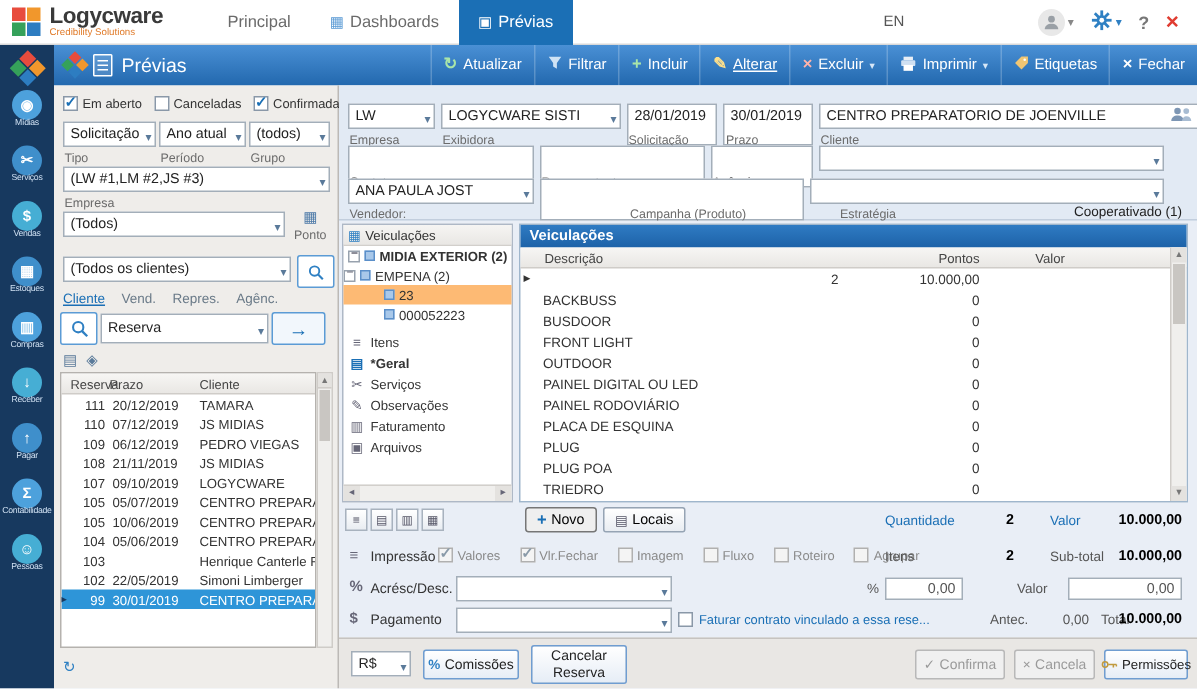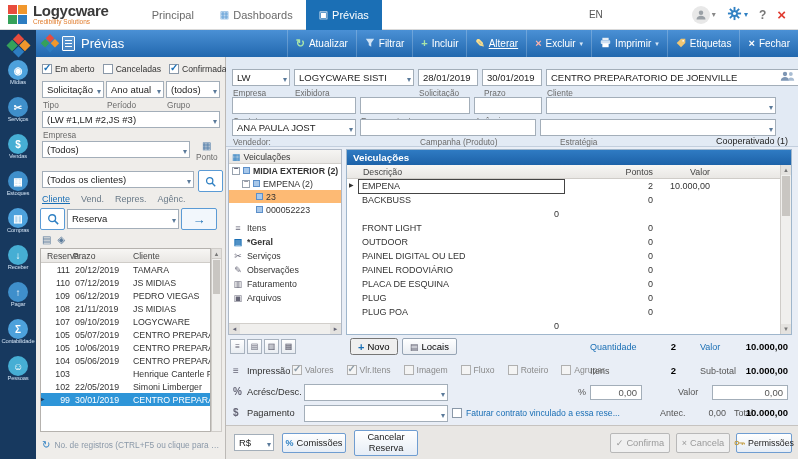--- a/index.html
+++ b/index.html
@@ -47,21 +47,21 @@
   .navlbl{display:block;font-size:5.8px;color:#cfe0f2;letter-spacing:-0.2px;margin-top:-1px;white-space:nowrap;overflow:hidden}
   
   .lpanel{position:absolute;left:36px;top:57px;width:190px;height:402px;background:#efedea;border-right:1px solid #bcb9b6}
   .chkrow{position:absolute;left:6px;top:7px;display:flex;gap:8px;align-items:center}
   .chk{display:inline-flex;align-items:flex-end;gap:3px;cursor:pointer}
   .cb{display:inline-block;width:10px;height:10px;background:#fff;border:1px solid #8a98a8;position:relative;flex:0 0 auto}
   .cb.on::after{content:"✓";position:absolute;left:0;top:-3px;font-size:10px;font-weight:bold;color:#1a6fb5}
   .cl{font-size:8.6px;color:#333;white-space:nowrap}
   .sel{background:#fff;border:1px solid #a3aeb9;height:17px;line-height:15px;padding:0 13px 0 4px;font-size:9.5px;color:#222;white-space:nowrap;overflow:hidden;position:absolute;cursor:pointer}
   .sel::after{content:"▾";position:absolute;right:2px;top:2px;font-size:8px;color:#5a7a9a}
-  .fld{background:#fff;border:1px solid #a3aeb9;height:17px;line-height:15px;padding:0 4px;font-size:9.5px;color:#222;white-space:nowrap;overflow:hidden;position:absolute}
+  .fld{background:#fff;border:1px solid #a3aeb9;height:28px;line-height:15px;padding:0 4px;font-size:9.5px;color:#222;white-space:nowrap;overflow:hidden;position:absolute}
   .lbl{position:absolute;font-size:8.3px;color:#6b6b6b;white-space:nowrap}
   .ponto{position:absolute;left:160px;top:84px;text-align:center;color:#556;cursor:pointer}
   .ponto .pi{font-size:10px;color:#4d7aa8;display:block;line-height:10px}
   .ponto .pl{font-size:8.3px;color:#6b6b6b}
   .etabs{position:absolute;left:6px;top:137px;display:flex;gap:11px}
   .etab{font-size:9px;color:#6a7a88;cursor:pointer}
   .etab.on{color:#1a6fb5;text-decoration:underline}
   .srch{position:absolute;left:4px;top:150px;width:183px;height:24px;display:flex;align-items:center;gap:2px}
   .magbtn{width:25px;height:22px;background:#fff;border:1px solid #5b9bd5;border-radius:2px;display:inline-flex;align-items:center;justify-content:center;cursor:pointer}
   .srch .sel{position:relative;width:112px;height:20px;line-height:18px}
@@ -503,21 +503,20 @@
           </div>
         </div>
     </div>
     <div class="rscroll">
       <span class="rs-up">▲</span>
       <span class="rs-thumb"></span>
     </div>
 
     <div class="lfoot">
       <span class="ri">↻</span>
-      <span class="rt">No. de registros (CTRL+F5 ou clique para a...</span>
     </div>
   </section>
 
   <section class="main">
 
     <div class="formarea">
       <div class="sel" style="left:6px;top:12px;width:58px">LW</div>
       <div class="sel" style="left:68px;top:12px;width:120px">LOGYCWARE SISTI</div>
       <div class="fld" style="left:192px;top:12px;width:60px">28/01/2019</div>
       <div class="fld" style="left:256px;top:12px;width:60px">30/01/2019</div>
@@ -556,21 +555,21 @@
     <div class="tpanel">
       <div class="thdr">
         <span class="thico">▦</span>
         <span>Veiculações</span>
       </div>
       <div class="tnode" style="padding-left:3px;font-weight:bold">
         <span class="exp"></span>
         <span class="nico"></span>
         <span>MIDIA EXTERIOR (2)</span>
       </div>
-      <div class="tnode" style="padding-left:13px">
+      <div class="tnode" style="">
         <span class="exp"></span>
         <span class="nico"></span>
         <span>EMPENA (2)</span>
       </div>
       <div class="tnode hl" style="padding-left:27px">
         <span class="nico"></span>
         <span>23</span>
       </div>
       <div class="tnode" style="padding-left:27px">
         <span class="nico"></span>
@@ -621,36 +620,36 @@
         <span></span>
         <span class="h1">Descrição</span>
         <span class="h2">Pontos</span>
         <span class="h3">Valor</span>
         <span></span>
       </div>
       <div>
 
           <div class="vrow cur">
             <span class="vmark"></span>
-            <span class="vdesc">EMPENA</span>
             <span class="vp">2</span>
             <span class="vv">10.000,00</span>
             <span></span>
           </div>
 
           <div class="vrow">
             <span class="vmark"></span>
             <span class="vdesc">BACKBUSS</span>
             <span class="vp">0</span>
             <span class="vv"></span>
             <span></span>
           </div>
 
           <div class="vrow">
             <span class="vmark"></span>
+            <span class="vdesc">BUSDOOR</span>
             <span class="vp">0</span>
             <span class="vv"></span>
             <span></span>
           </div>
 
           <div class="vrow">
             <span class="vmark"></span>
             <span class="vdesc">FRONT LIGHT</span>
             <span class="vp">0</span>
             <span class="vv"></span>
@@ -700,20 +699,21 @@
           <div class="vrow">
             <span class="vmark"></span>
             <span class="vdesc">PLUG POA</span>
             <span class="vp">0</span>
             <span class="vv"></span>
             <span></span>
           </div>
 
           <div class="vrow">
             <span class="vmark"></span>
+            <span class="vdesc">TRIEDRO</span>
             <span class="vp">0</span>
             <span class="vv"></span>
             <span></span>
           </div>
         </div>
       <div class="vscroll">
         <span class="vs-btn">▲</span>
         <span class="vs-thumb"></span>
         <span class="vs-btn vs-down">▼</span>
       </div>
@@ -746,21 +746,21 @@
         <span class="tlabel">Impressão</span>
         <span class="pr-checks">
 
             <label class="chk">
               <span class="cb on"></span>
               <span class="cl">Valores</span>
             </label>
 
             <label class="chk">
               <span class="cb on"></span>
-              <span class="cl">Vlr.Itens</span>
+              <span class="cl">Vlr.Fechar</span>
             </label>
 
             <label class="chk">
               <span class="cb"></span>
               <span class="cl">Imagem</span>
             </label>
 
             <label class="chk">
               <span class="cb"></span>
               <span class="cl">Fluxo</span>

